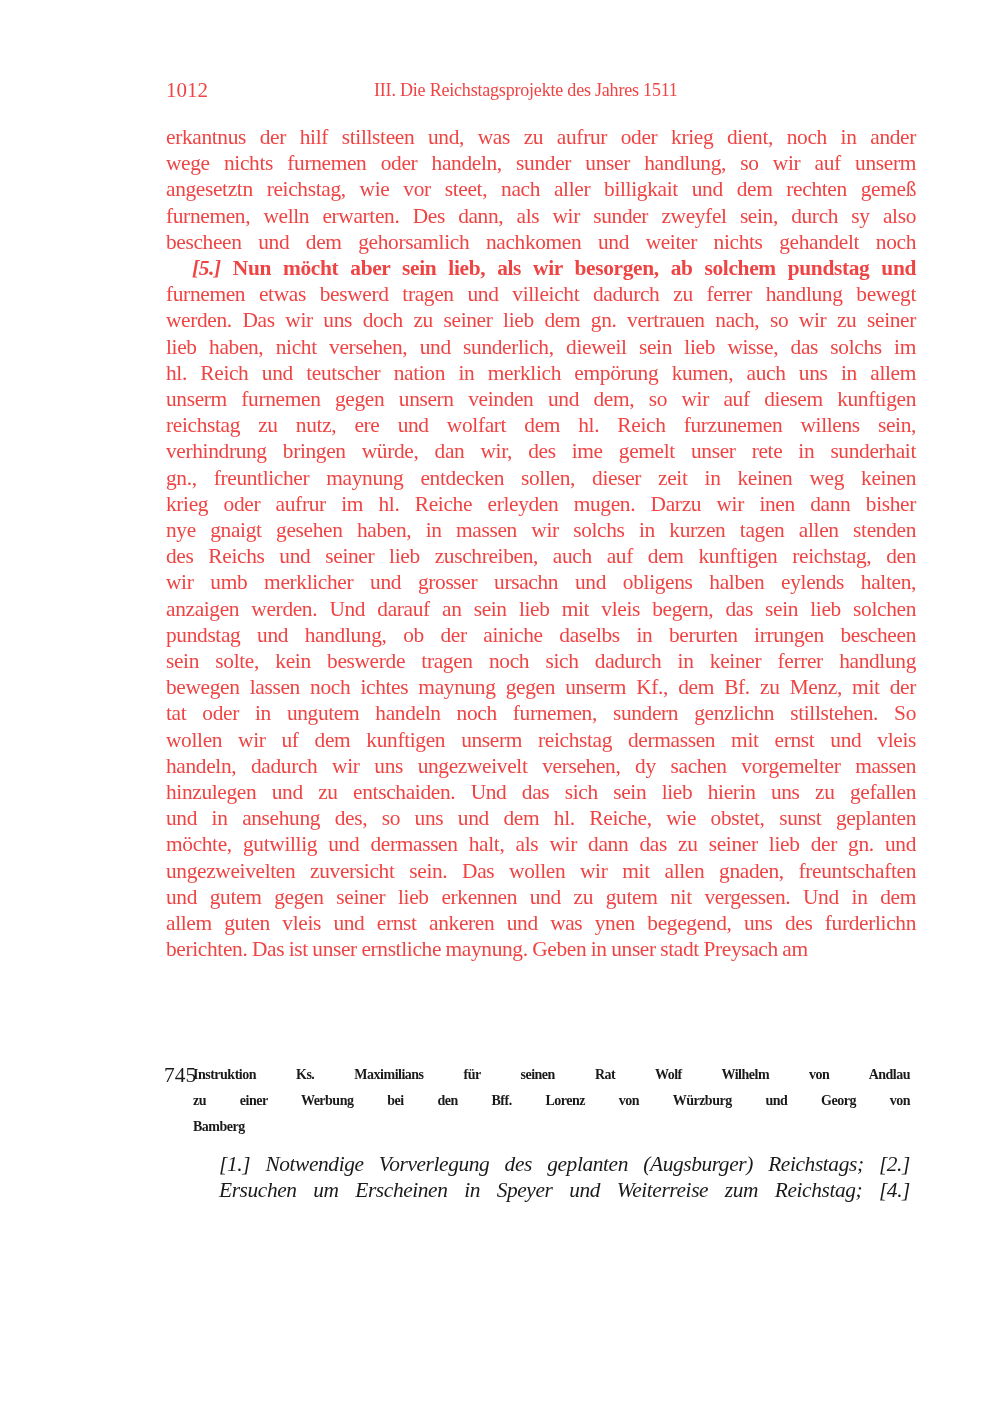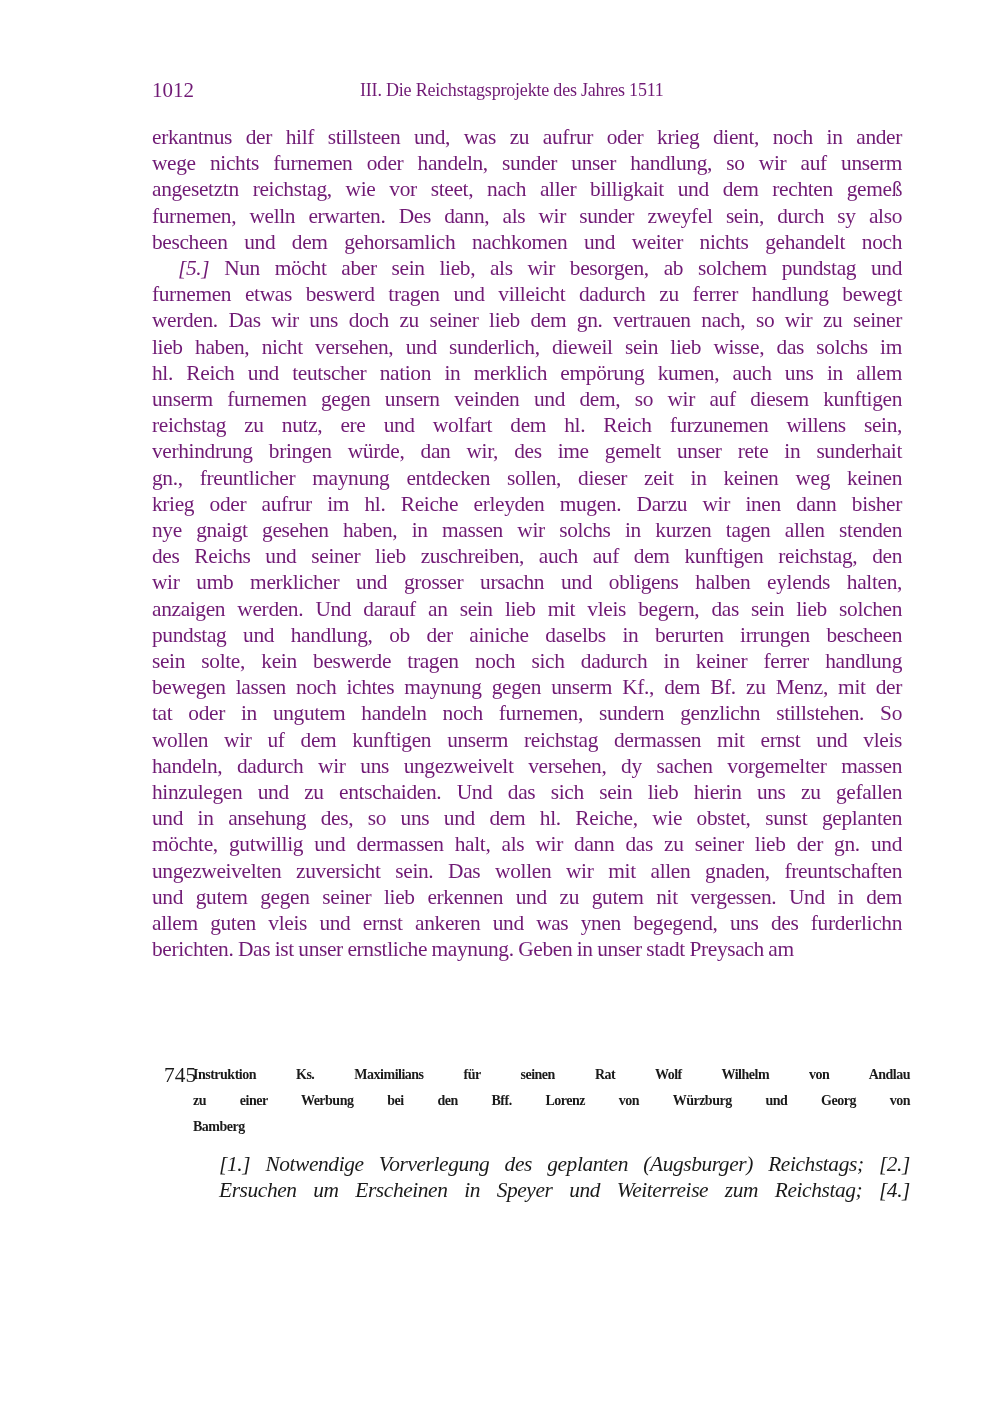--- a/index.html
+++ b/index.html
@@ -1,17 +1,17 @@
 <!DOCTYPE html>
 <html><head>
 <meta charset="utf-8">
 <style>
   html, body { margin: 0; padding: 0; background: #ffffff; }
   body { width: 1004px; height: 1418px; position: relative; overflow: hidden; }
-  .page { position: absolute; left: 152px; top: 78px; width: 750px; color: #701a75;
+  .page { position: absolute; left: 166px; top: 78px; width: 750px; color: #ef4444;
           font-family: "Liberation Serif", "DejaVu Serif", serif; }
   .running-head { position: relative; height: 30px; font-size: 20px; }
   .page-number { position: absolute; left: 0; top: 0; font-size: 21px; }
   .running-title { position: absolute; left: 208px; top: 2px; font-size: 18px; letter-spacing: -0.2px; text-align: center; }
   .body-text { margin-top: 16px; font-size: 21.4px; line-height: 26.2px; text-align: justify;
                hyphens: none; letter-spacing: -0.35px; word-spacing: -0.5px; }
   .body-text p { margin: 0; }
   .para-num { font-style: italic; }
   .line { display: block; text-align: justify; text-align-last: justify; white-space: nowrap; }
   .line.last { text-align-last: left; }
@@ -34,21 +34,21 @@
 
   <div class="body-text">
     <p>
       <span class="line">erkantnus der hilf stillsteen und, was zu aufrur oder krieg dient, noch in ander</span>
       <span class="line">wege nichts furnemen oder handeln, sunder unser handlung, so wir auf unserm</span>
       <span class="line">angesetztn reichstag, wie vor steet, nach aller billigkait und dem rechten gemeß</span>
       <span class="line">furnemen, welln erwarten. Des dann, als wir sunder zweyfel sein, durch sy also</span>
       <span class="line">bescheen und dem gehorsamlich nachkomen und weiter nichts gehandelt noch</span>
     </p>
     <p>
-      <span class="line" style="padding-left:26px;"><span class="para-num">[5.]</span><span> Nun möcht aber sein lieb, als wir besorgen, ab solchem pundstag und</span></span>
+      <span class="line" style="padding-left:26px;font-weight:bold;"><span class="para-num">[5.]</span><span> Nun möcht aber sein lieb, als wir besorgen, ab solchem pundstag und</span></span>
       <span class="line">furnemen etwas beswerd tragen und villeicht dadurch zu ferrer handlung bewegt</span>
       <span class="line">werden. Das wir uns doch zu seiner lieb dem gn. vertrauen nach, so wir zu seiner</span>
       <span class="line">lieb haben, nicht versehen, und sunderlich, dieweil sein lieb wisse, das solchs im</span>
       <span class="line">hl. Reich und teutscher nation in merklich empörung kumen, auch uns in allem</span>
       <span class="line">unserm furnemen gegen unsern veinden und dem, so wir auf diesem kunftigen</span>
       <span class="line">reichstag zu nutz, ere und wolfart dem hl. Reich furzunemen willens sein,</span>
       <span class="line">verhindrung bringen würde, dan wir, des ime gemelt unser rete in sunderhait</span>
       <span class="line">gn., freuntlicher maynung entdecken sollen, dieser zeit in keinen weg keinen</span>
       <span class="line">krieg oder aufrur im hl. Reiche erleyden mugen. Darzu wir inen dann bisher</span>
       <span class="line">nye gnaigt gesehen haben, in massen wir solchs in kurzen tagen allen stenden</span>

